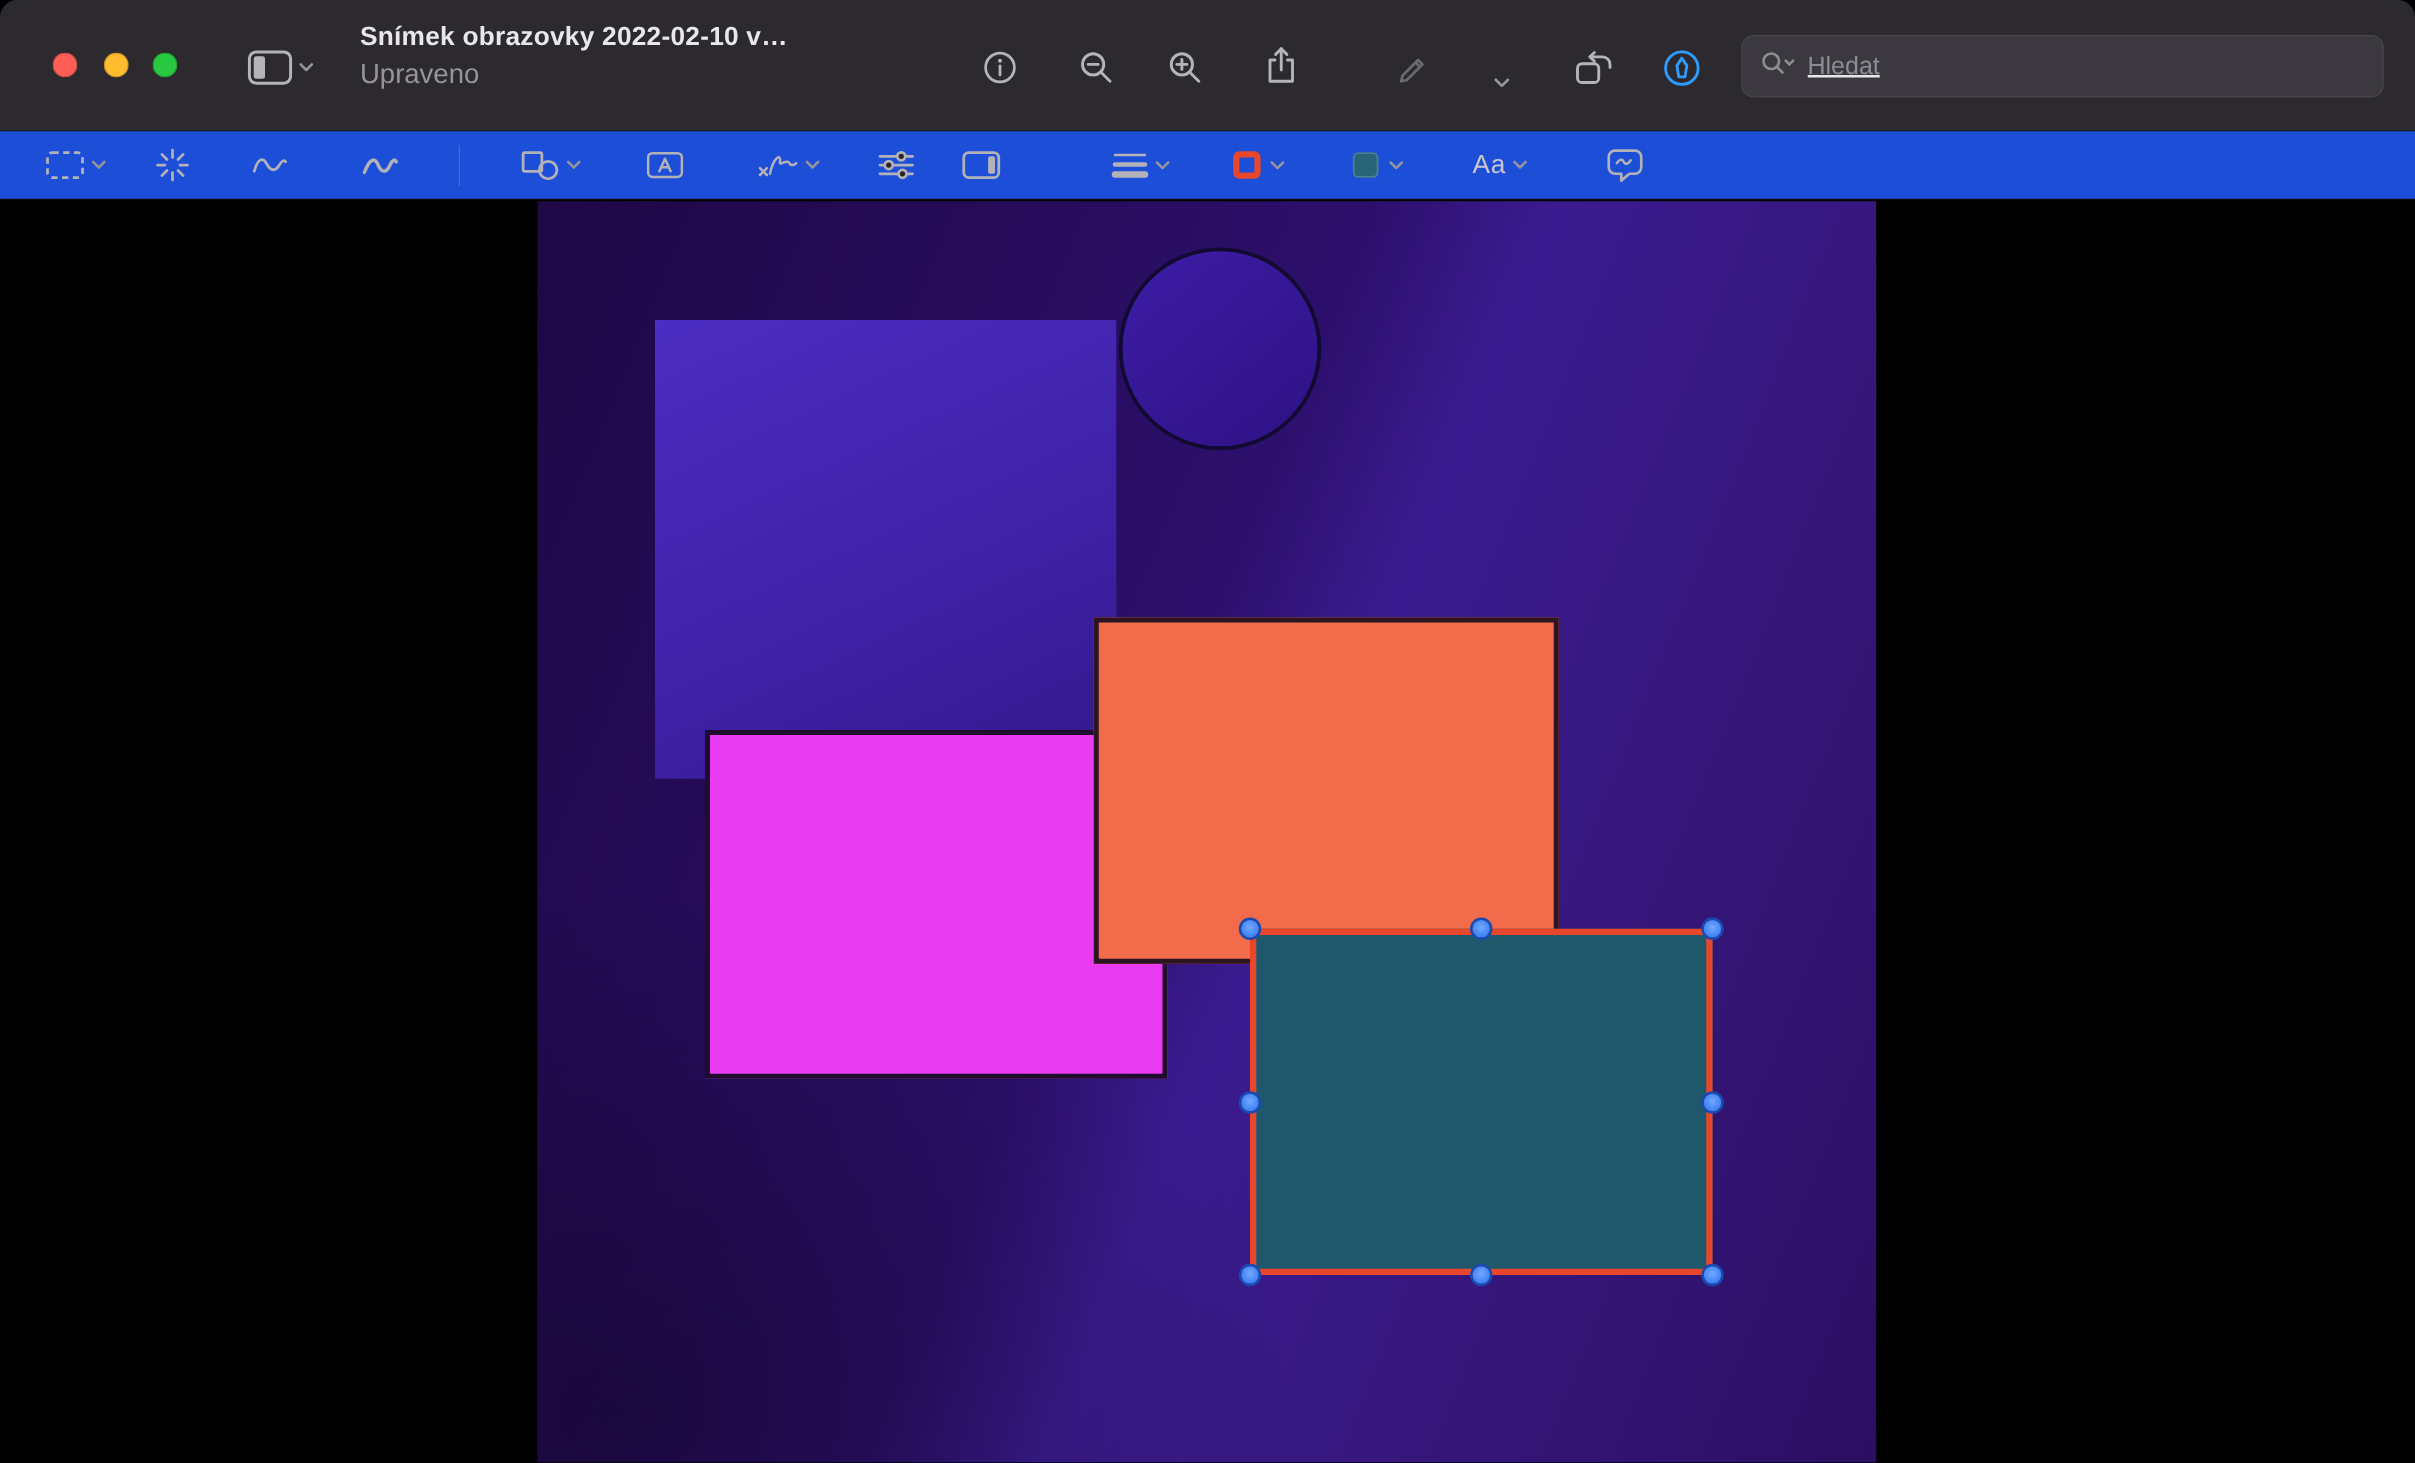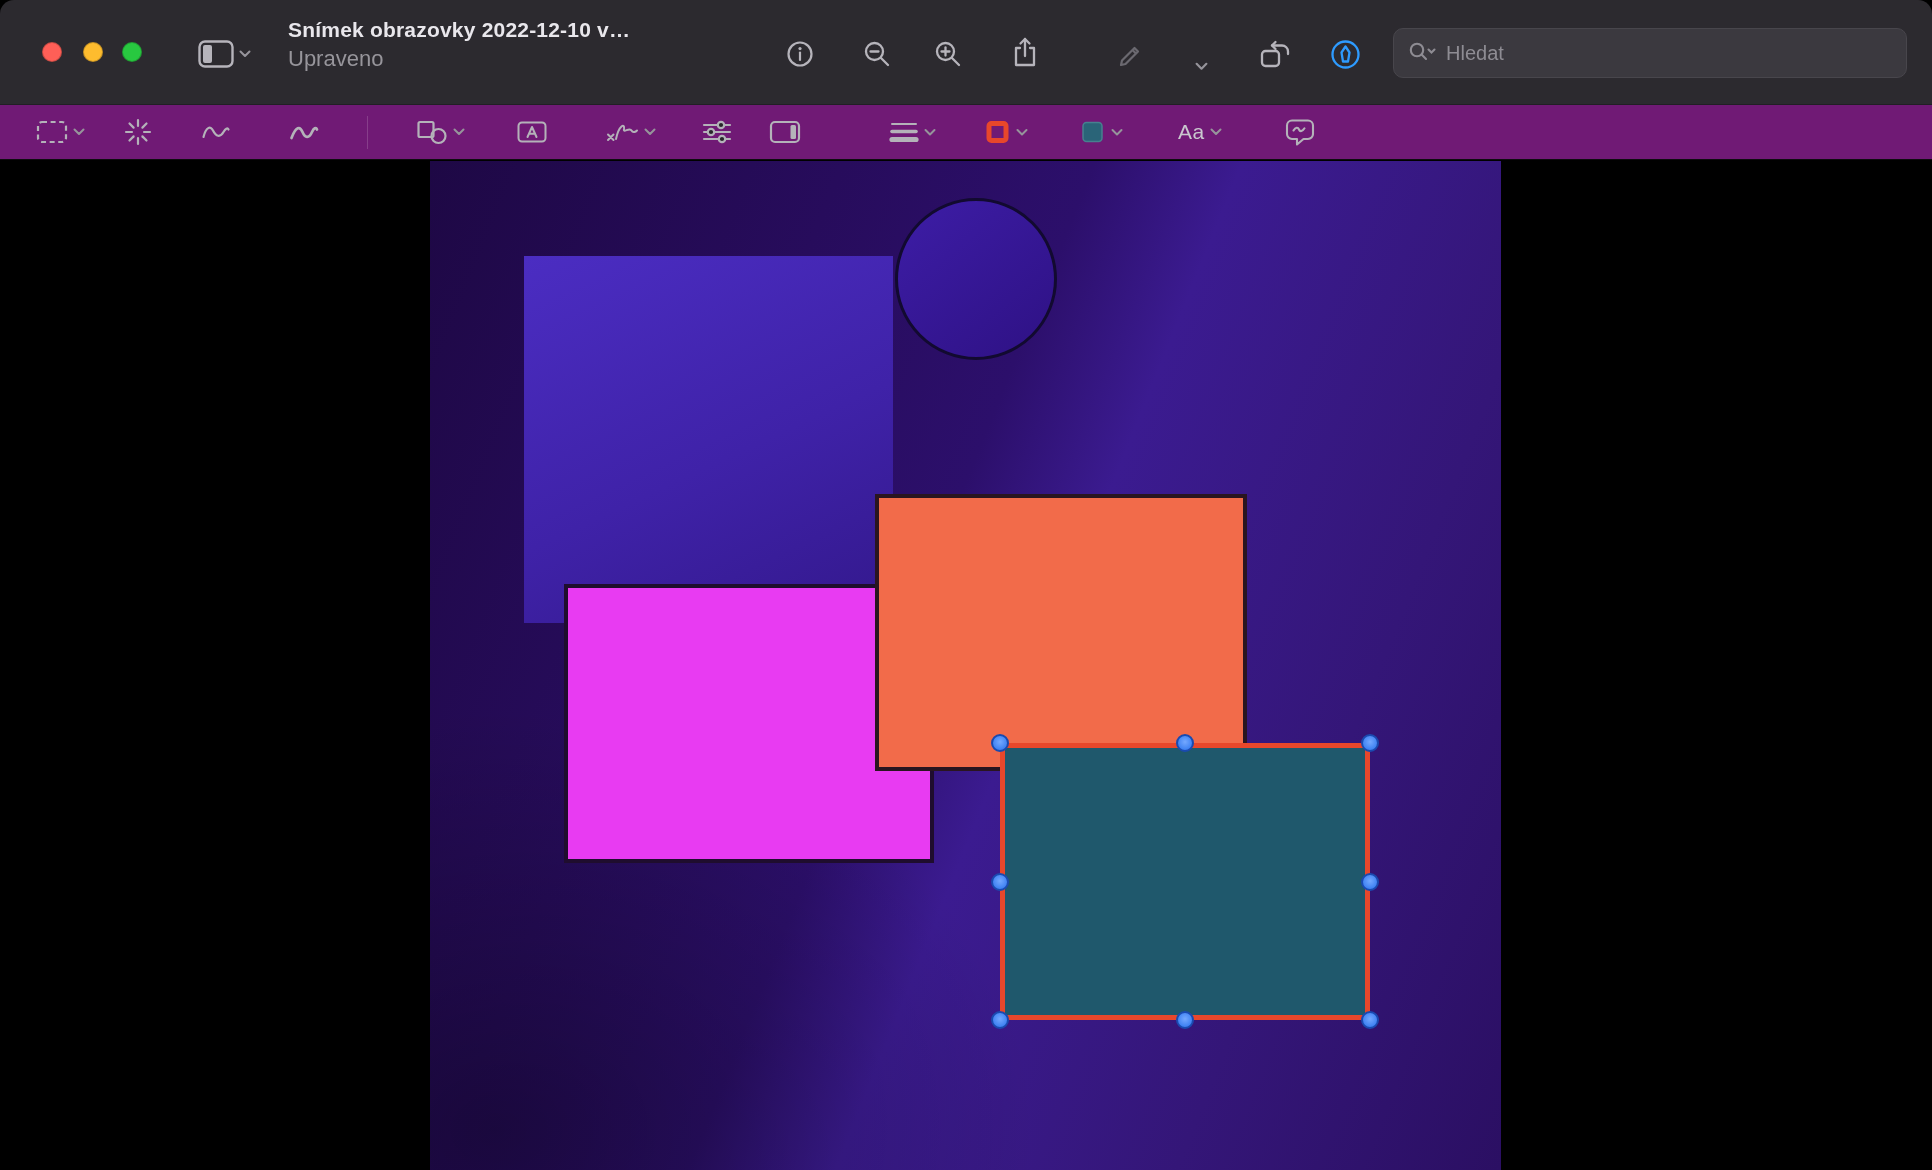--- a/index.html
+++ b/index.html
@@ -32,25 +32,25 @@
   .b-markup  { left:1329px; }
 
   .title-block { position:absolute; left:288px; top:18px; max-width:470px; white-space:nowrap; overflow:hidden; }
   .title    { font-size:21px; font-weight:700; color:#E9E7EC; letter-spacing:.2px; }
   .subtitle { font-size:22px; color:#97959B; margin-top:4px; }
 
   .search { position:absolute; left:1393px; top:28px; width:514px; height:50px;
             background:#3B393F; border:1px solid #48464C; border-radius:10px;
             display:flex; align-items:center; padding:0 14px; color:#8E8C93; }
   .search input { flex:1; margin-left:10px; background:transparent; border:none; outline:none;
-                  font-size:20px; color:#E8E6EB; font-family:inherit; }
+                  font-size:20px; color:#E8E6EB; font-family:inherit;text-decoration:underline; }
   .search input::placeholder { color:#8E8C93; opacity:1; }
 
   
-  .mtoolbar { position:relative; height:55px; background:#701a75; border-bottom:1px solid #0d0c0e; }
+  .mtoolbar { position:relative; height:55px; background:#1d4ed8; border-bottom:1px solid #0d0c0e; }
   .mk { position:absolute; top:50%; transform:translateY(-50%); display:flex; align-items:center;
         gap:5px; color:#B4B2B9; }
   .mk svg { display:block; }
   .mk-divider { position:absolute; left:367px; top:11px; width:1px; height:33px; background:rgba(255,255,255,.16); }
 
   .m-select  { left:36px; }   .m-wand   { left:124px; }  .m-sketch { left:201px; }
   .m-draw    { left:289px; }  .m-shapes { left:416px; }  .m-text   { left:517px; }
   .m-sign    { left:605px; }  .m-adjust { left:702px; }  .m-crop   { left:769px; }
   .m-lines   { left:889px; }  .m-border { left:984px; }  .m-fill   { left:1079px; }
   .m-aa      { left:1178px; } .m-comment{ left:1285px; }
@@ -106,21 +106,21 @@
         </svg>
       </span>
       <span class="chev">
         <svg width="12" height="8" viewBox="0 0 12 8" fill="none" stroke="currentColor" stroke-width="2" stroke-linecap="round" stroke-linejoin="round">
             <path d="M1.5 1.5 L6 6 L10.5 1.5"></path>
           </svg>
       </span>
     </div>
 
     <div class="title-block">
-      <div class="title">Snímek obrazovky 2022-12-10 v…</div>
+      <div class="title">Snímek obrazovky 2022-02-10 v…</div>
       <div class="subtitle">Upraveno</div>
     </div>
 
     <div class="tb-btn b-info">
       <span>
         <svg width="30" height="30" viewBox="0 0 30 30" fill="none" stroke="currentColor" stroke-width="2.2">
           <circle cx="15" cy="15" r="11.5"></circle>
           <circle cx="15" cy="9.6" r="1.6" fill="currentColor" stroke="none"></circle>
           <path d="M15 13.6 V21" stroke-linecap="round"></path>
         </svg>

